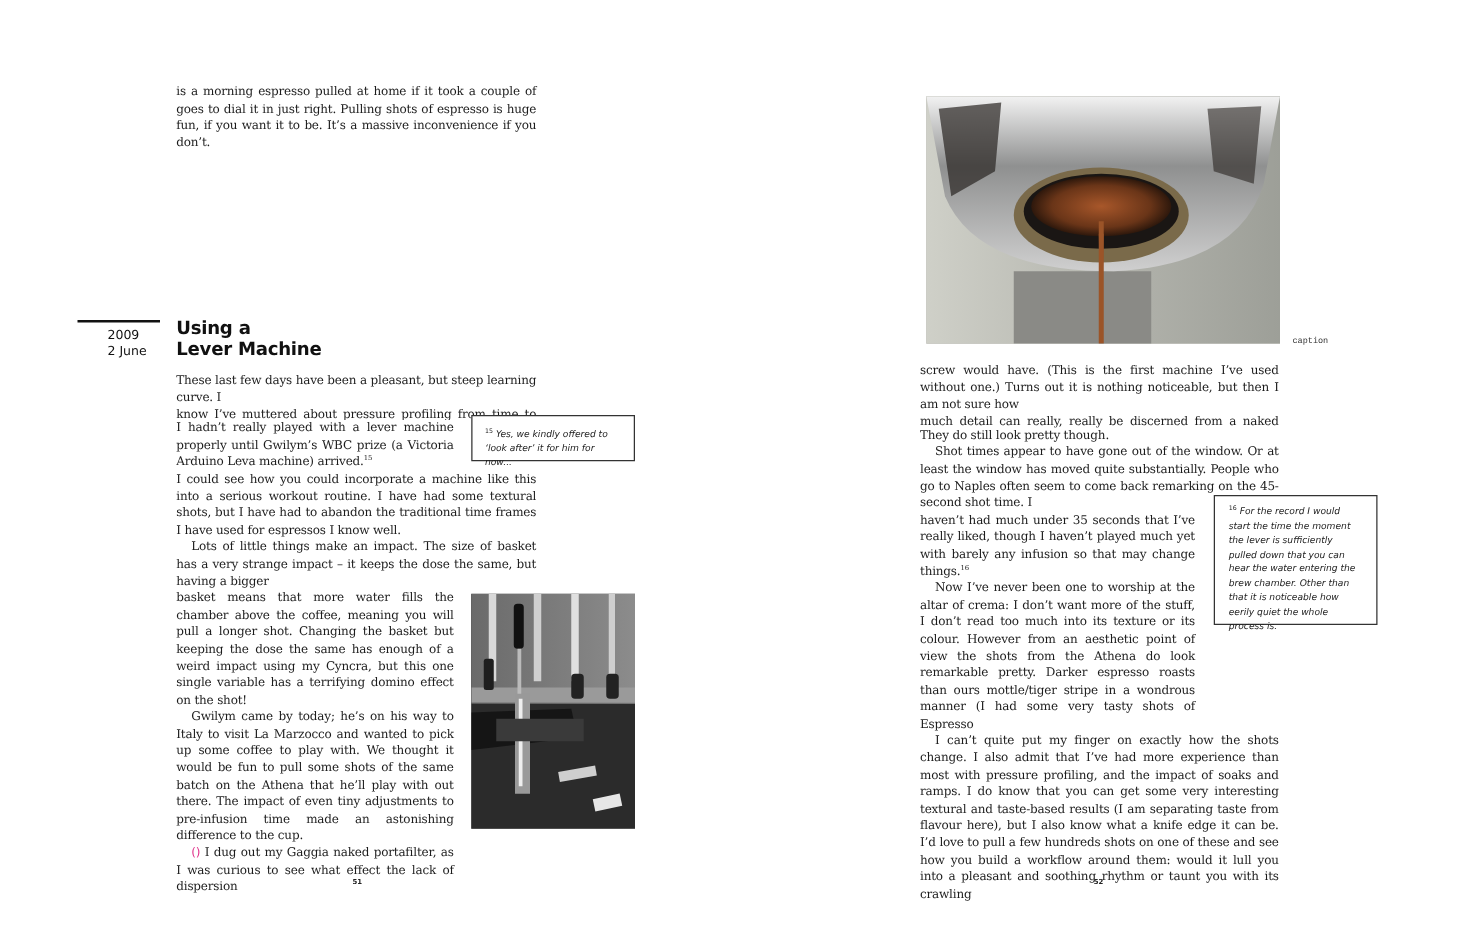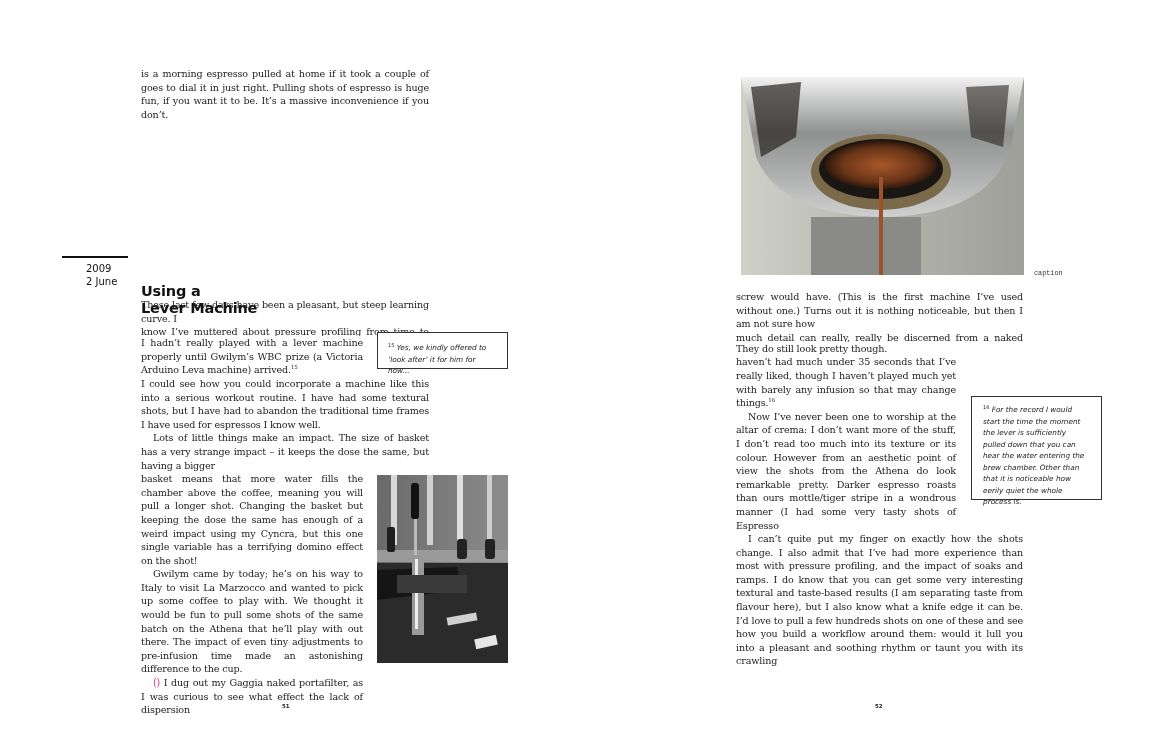--- a/index.html
+++ b/index.html
@@ -15,21 +15,21 @@
     }
     .body-text p { margin: 0; text-indent: 12px; }
     .body-text p.noindent { text-indent: 0; }
     .sans { font-family: "DejaVu Sans", sans-serif; }
     .abs { position: absolute; }
 
     
     #left-top { left: 141px; top: 67px; width: 288px; }
     #date-rule { left: 62px; top: 256px; width: 66px; height: 2px; background: #111; }
     #date-block { left: 62px; top: 262px; font-size: 10px; line-height: 13px; color: #111; margin-left: 24px; }
-    #title-block { left: 141px; top: 255px; font-size: 14.5px; line-height: 16.5px; color: #111; font-weight: bold; letter-spacing: -0.2px; margin-top: 28px; }
+    #title-block { left: 141px; top: 255px; font-size: 14.5px; line-height: 16.5px; color: #111; font-weight: bold; letter-spacing: -0.2px; }
     #left-main { left: 141px; top: 298px; width: 288px; }
     .wrap-right-narrow { width: 222px; }
     .wrap-right-photo { width: 222px; }
 
     .sidenote {
       position: absolute; border: 1px solid #333; background: #fff;
       font-family: "DejaVu Sans", sans-serif; font-style: italic;
       font-size: 7.3px; line-height: 11.5px; color: #222; padding: 6px 10px;
       box-sizing: border-box;
     }
@@ -174,20 +174,21 @@
       </svg>
     </div>
     <div id="caption-espresso" class="caption">caption</div>
 
     <div id="right-main" class="abs body-text">
       <p class="noindent">
         <span>screw would have. (This is the first machine I’ve used without one.) Turns out it is nothing noticeable, but then I am not sure how</span>
         <span class="clip-line">much detail can really, really be discerned from a naked portafilter.</span>
         <span>They do still look pretty though.</span>
       </p>
+      <p>Shot times appear to have gone out of the window. Or at least the window has moved quite substantially. People who go to Naples often seem to come back remarking on the 45-second shot time. I</p>
       <p class="noindent wrap-right-note"><span>haven’t had much under 35 seconds that I’ve really liked, though I haven’t played much yet with barely any infusion so that may change things.</span><sup class="fn">16</sup></p>
       <p class="wrap-right-note">Now I’ve never been one to worship at the altar of crema: I don’t want more of the stuff, I don’t read too much into its texture or its colour. However from an aesthetic point of view the shots from the Athena do look remarkable pretty. Darker espresso roasts than ours mottle/tiger stripe in a wondrous manner (I had some very tasty shots of Espresso</p>
       <p>I can’t quite put my finger on exactly how the shots change. I also admit that I’ve had more experience than most with pressure profiling, and the impact of soaks and ramps. I do know that you can get some very interesting textural and taste-based results (I am separating taste from flavour here), but I also know what a knife edge it can be. I’d love to pull a few hundreds shots on one of these and see how you build a workflow around them: would it lull you into a pleasant and soothing rhythm or taunt you with its crawling</p>
     </div>
 
     <div id="sidenote-16" class="sidenote">
       <sup>16</sup>
       <span>For the record I would start the time the moment the lever is sufficiently pulled down that you can hear the water entering the brew chamber. Other than that it is noticeable how eerily quiet the whole process is.</span>
     </div>
 

